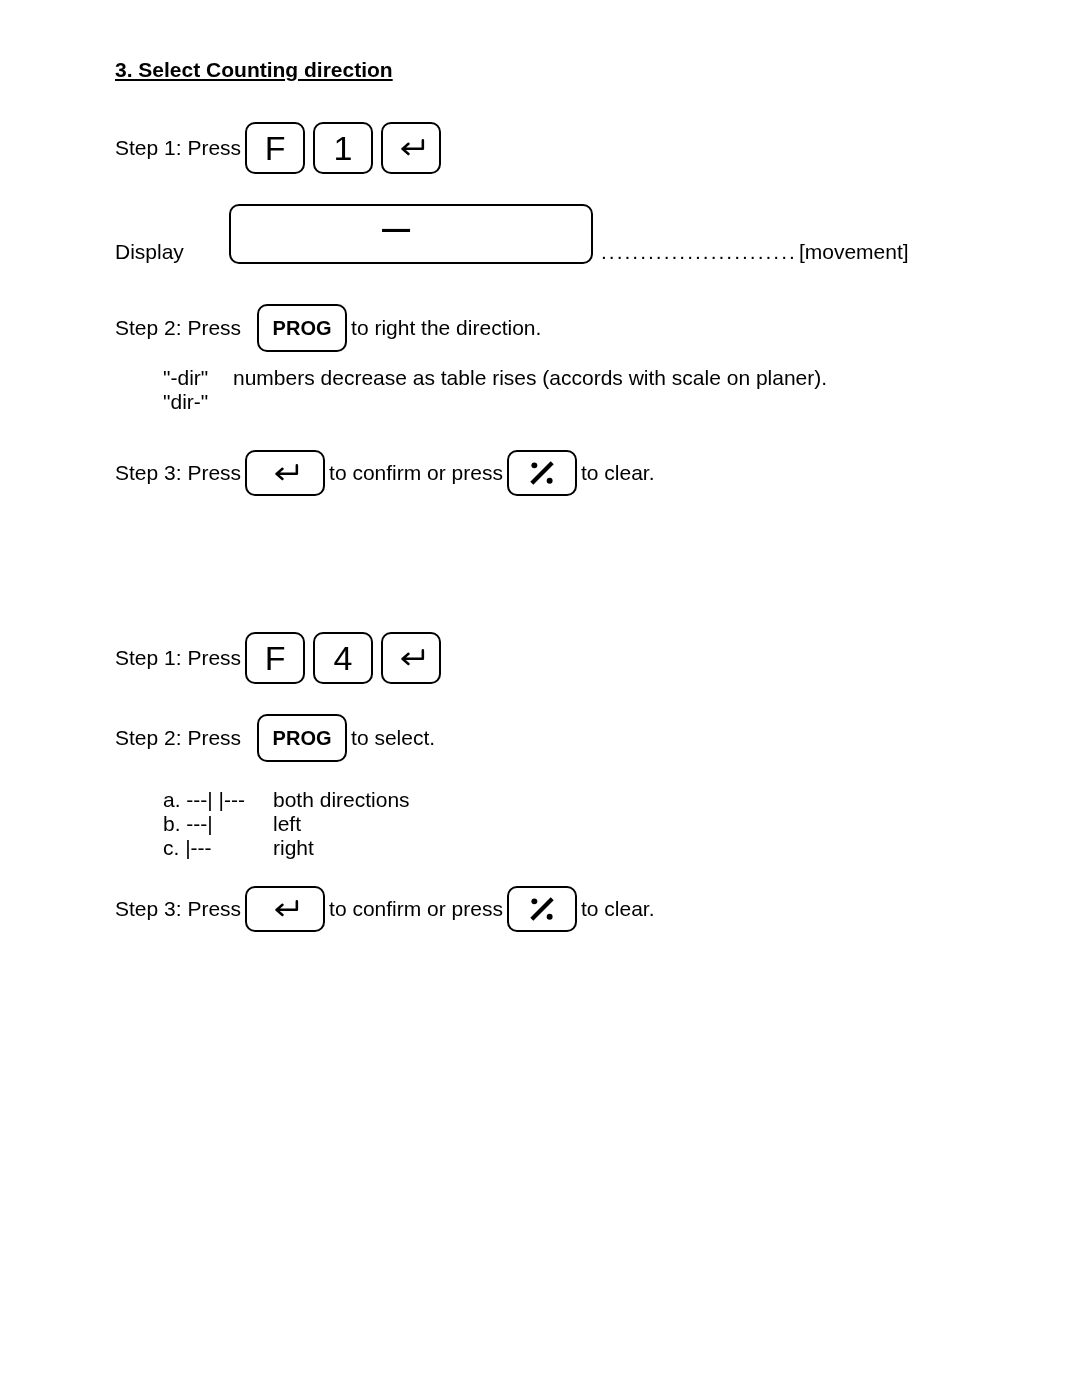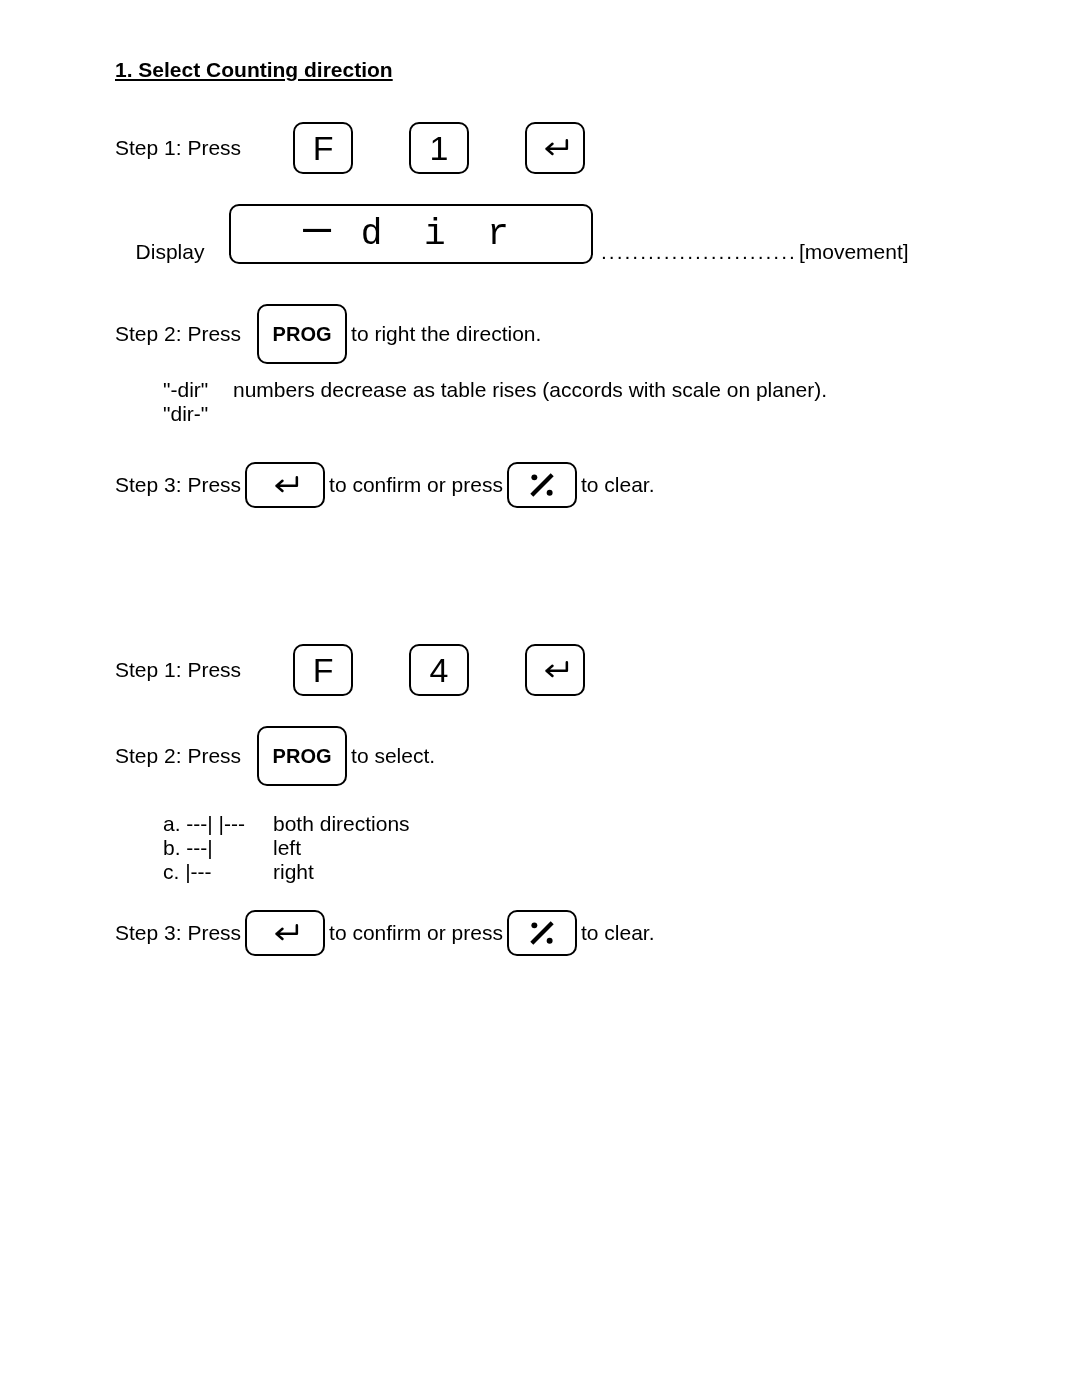--- a/index.html
+++ b/index.html
@@ -26,21 +26,21 @@
     .step-row {
       display: flex;
       align-items: center;
       flex-wrap: nowrap;
       margin-bottom: 6px;
     }
     .step-label {
       white-space: pre;
     }
     .step-label-right {
-      text-align: center;
+      text-align: left;
       display: inline-block;
       width: 110px;
     }
     .key {
       display: inline-flex;
       align-items: center;
       justify-content: center;
       border: 2.5px solid #000;
       border-radius: 10px;
       margin: 0 4px;
@@ -49,21 +49,21 @@
       flex: none;
     }
     .key-square {
       width: 60px;
       height: 52px;
       font-family: Arial, Helvetica, sans-serif;
       font-size: 34px;
     }
     .key-prog {
       width: 90px;
-      height: 60px;
+      height: 48px;
       font-weight: bold;
       font-size: 20px;
       margin-left: 16px;
     }
     .display-box {
       display: inline-flex;
       align-items: center;
       justify-content: center;
       border: 2.5px solid #000;
       border-radius: 10px;
@@ -113,51 +113,50 @@
     .display-minus {
       font-size: 46px;
       position: relative;
       top: -4px;
       margin-right: 30px;
       letter-spacing: 0;
     }
     .section-gap {
       height: 90px;
     }
-    .step1-block { margin-bottom: 30px; gap: 48px; }
+    .step1-block { margin-bottom: 30px; }
     .step2-block { margin-top: 36px; }
     .step2b-block { margin-top: 14px; }
     .step3-block { margin-top: 36px; }
     .step52-block { margin-top: 18px; }
     .step52b-block { margin-top: 26px; margin-bottom: 26px;}
     .step53-block { margin-top: 16px; }
   </style>
 </head>
 <body>
 
 <div class="page">
 
-  <div class="heading">1. Select Counting direction</div>
+  <div class="heading">3. Select Counting direction</div>
 
   <div class="step-row step1-block">
     <span class="step-label">Step 1: Press</span>
     <span class="key key-square">F</span>
     <span class="key key-square">1</span>
     <span class="key key-square">
       <svg class="enter-svg" viewBox="0 0 40 26">
           <path d="M34 4 L34 14 L10 14 M10 14 L17 8 M10 14 L17 20" stroke="#000" stroke-width="3" fill="none" stroke-linecap="round" stroke-linejoin="round"></path>
         </svg>
     </span>
   </div>
 
   <div class="default-row">
     <span class="step-label step-label-right">Display</span>
     <span class="display-box">
       <span class="display-minus">—</span>
-        <span>d i r</span>
     </span>
     <span class="dots">.........................</span>
     <span>[movement]</span>
   </div>
 
   <div class="step-row step2-block">
     <span class="step-label">Step 2: Press</span>
     <span class="key key-prog">PROG</span>
     <span> to right the direction.</span>
   </div>

